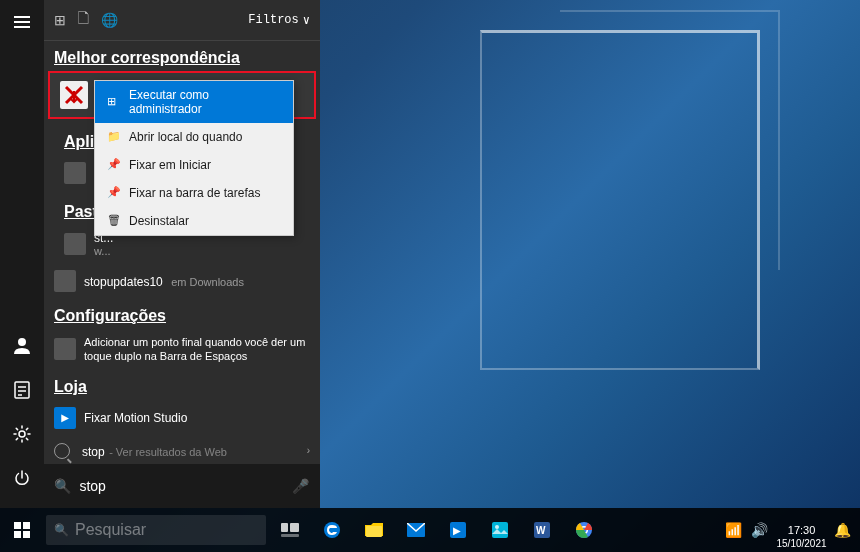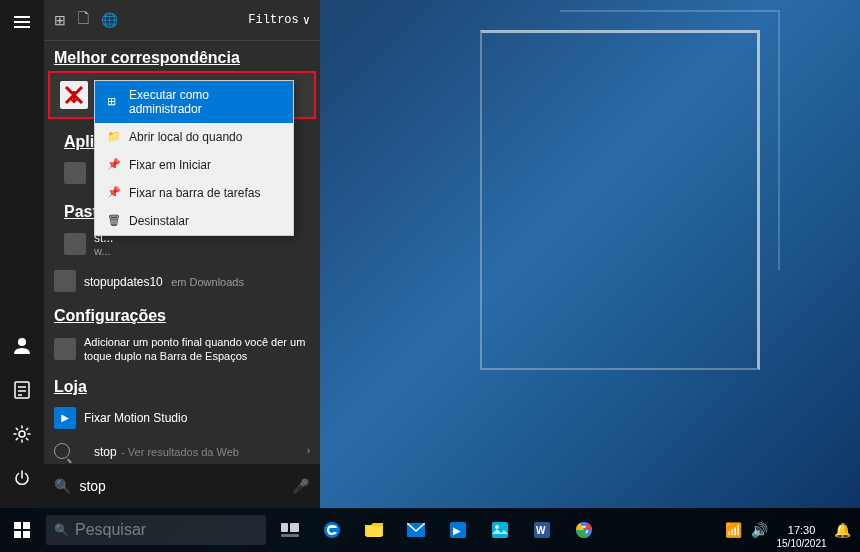--- a/index.html
+++ b/index.html
@@ -303,21 +303,21 @@
       color: white;
       flex-shrink: 0;
     }
 
     
     .suggest-item {
       display: flex;
       align-items: center;
       padding: 6px 10px;
       cursor: pointer;
-      gap: 24px;
+      gap: 12px;
     }
 
     .suggest-search-icon {
       width: 16px;
       height: 16px;
       border: 1.5px solid rgba(255,255,255,0.5);
       border-radius: 50%;
       position: relative;
       flex-shrink: 0;
     }

